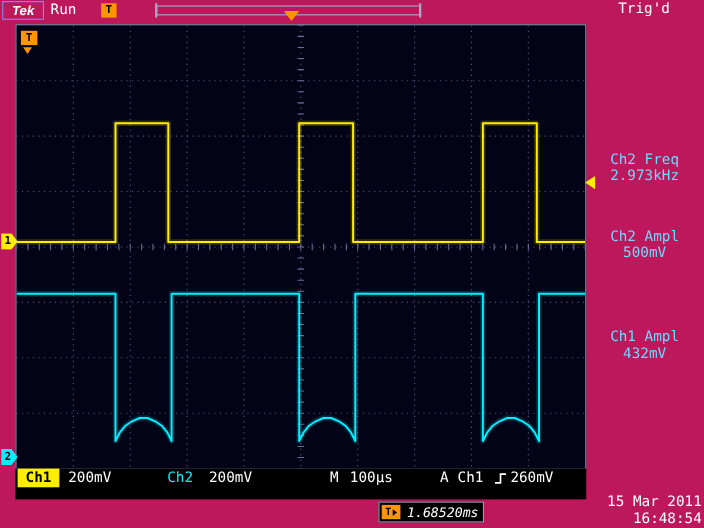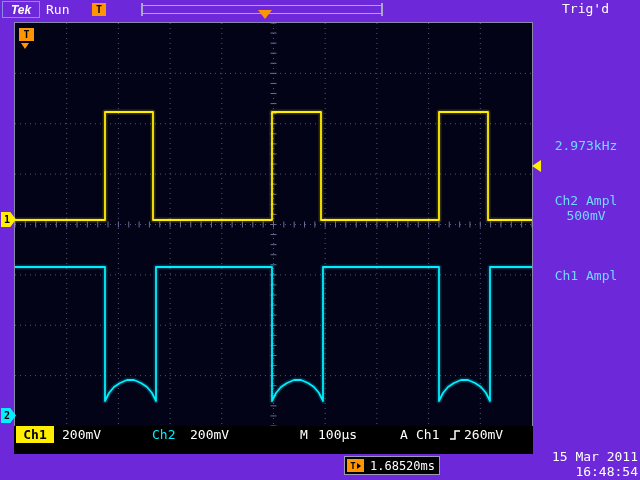--- a/index.html
+++ b/index.html
@@ -1,19 +1,19 @@
 <!DOCTYPE html>
 <html><head>
 <meta charset="utf-8">
 <style>
   * { margin:0; padding:0; box-sizing:border-box; }
   html,body { background:#000; }
   .screen {
     position:relative; width:640px; height:480px;
-    background:#6d28d9; overflow:hidden;
+    background:#be185d; overflow:hidden;
     font-family:"DejaVu Sans Mono", monospace;
     color:#fff; font-size:13px;
   }
   .abs { position:absolute; }
 
   
   .tek-logo { left:2px; top:1px; width:38px; height:17px; border:1px solid #8a8aee;
     display:flex; align-items:center; justify-content:center;
     font-family:"Liberation Sans", sans-serif; font-weight:bold; font-style:italic;
     font-size:12px; color:#fff; }
@@ -48,21 +48,21 @@
 
   .trig-level-arrow { left:532px; top:160px; width:0; height:0;
     border-right:9px solid #ffee00; border-top:6px solid transparent;
     border-bottom:6px solid transparent; }
 
   
   .meas-panel { left:534px; top:138px; width:104px; text-align:center;
     color:#6fd9ff; line-height:15px; }
   .meas { margin-bottom:0; }
   .meas + .meas { margin-top:40px; }
-  .meas:nth-child(3) { margin-top:45px; }
+  .meas:nth-child(3) { margin-top:61px; }
 
   
   .status-bar { left:14px; top:426px; width:519px; height:28px; background:#000; }
   .status-bar .abs { top:1px; }
   .ch1-box { left:2px !important; top:0 !important; width:38px; height:17px; background:#ffee00;
     color:#000; font-weight:bold; display:flex; align-items:center; justify-content:center; }
   .ch1-scale { left:48px; color:#fff; }
   .ch2-label { left:138px; color:#00f0ff; font-weight:normal; }
   .ch2-scale { left:176px; color:#fff; }
   .m-label { left:286px; color:#fff; }
@@ -73,21 +73,21 @@
   .trig-lvl { left:450px; color:#fff; }
 
   
   .trig-readout { left:344px; top:456px; width:96px; height:19px;
     border:1px solid #9a9ab8; background:#000; }
   .tr-icon { position:absolute; left:2px; top:2px; width:17px; height:13px; background:#ff9500;
     display:flex; align-items:center; justify-content:center; color:#000;
     font-size:9px; font-weight:bold; }
   .tr-arrow { width:0; height:0; border-left:4px solid #000;
     border-top:3px solid transparent; border-bottom:3px solid transparent; margin-left:1px; }
-  .tr-value { position:absolute; left:25px; top:2px; color:#fff; font-size:12px; }
+  .tr-value { position:absolute; left:25px; top:2px; color:#fff; font-size:12px;font-style:italic; }
 
   
   .datetime { left:536px; top:449px; width:102px; text-align:right;
     color:#fff; line-height:15px; }
 </style>
 </head>
 <body>
 
 <div class="screen">
 
@@ -222,28 +222,30 @@
     <div class="abs gr-trig-arrow"></div>
   </div>
 
   <div class="abs ch-marker ch1-marker">1</div>
   <div class="abs ch-marker ch2-marker">2</div>
 
   <div class="abs trig-level-arrow"></div>
 
   <div class="abs meas-panel">
     <div class="meas">
+      <div>Ch2 Freq</div>
       <div>2.973kHz</div>
     </div>
     <div class="meas">
       <div>Ch2 Ampl</div>
       <div>500mV</div>
     </div>
     <div class="meas">
       <div>Ch1 Ampl</div>
+      <div>432mV</div>
     </div>
   </div>
 
   <div class="abs status-bar">
     <div class="abs ch1-box">Ch1</div>
     <div class="abs ch1-scale">200mV</div>
     <div class="abs ch2-label">Ch2</div>
     <div class="abs ch2-scale">200mV</div>
     <div class="abs m-label">M</div>
     <div class="abs m-value">100µs</div>

